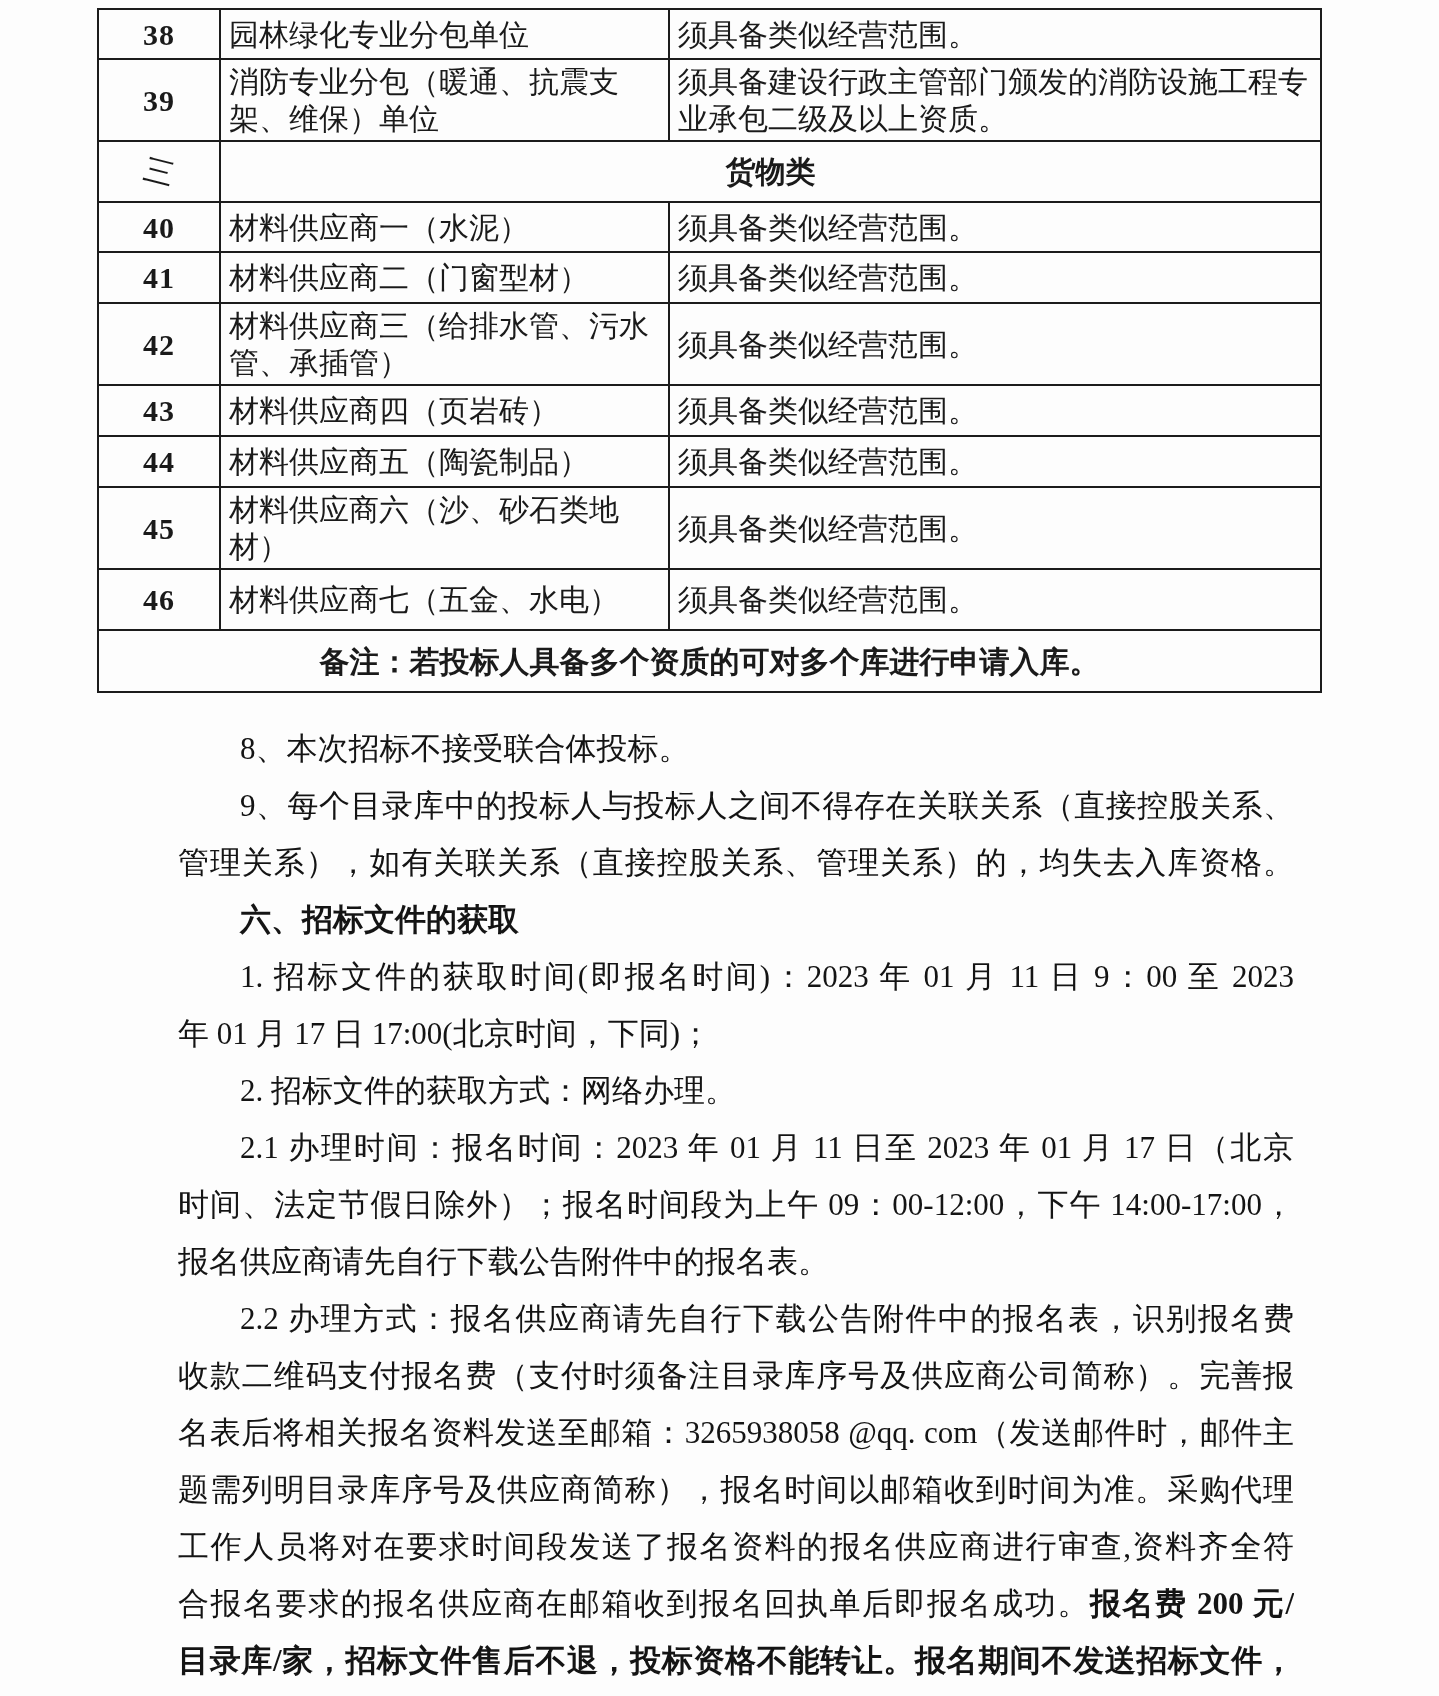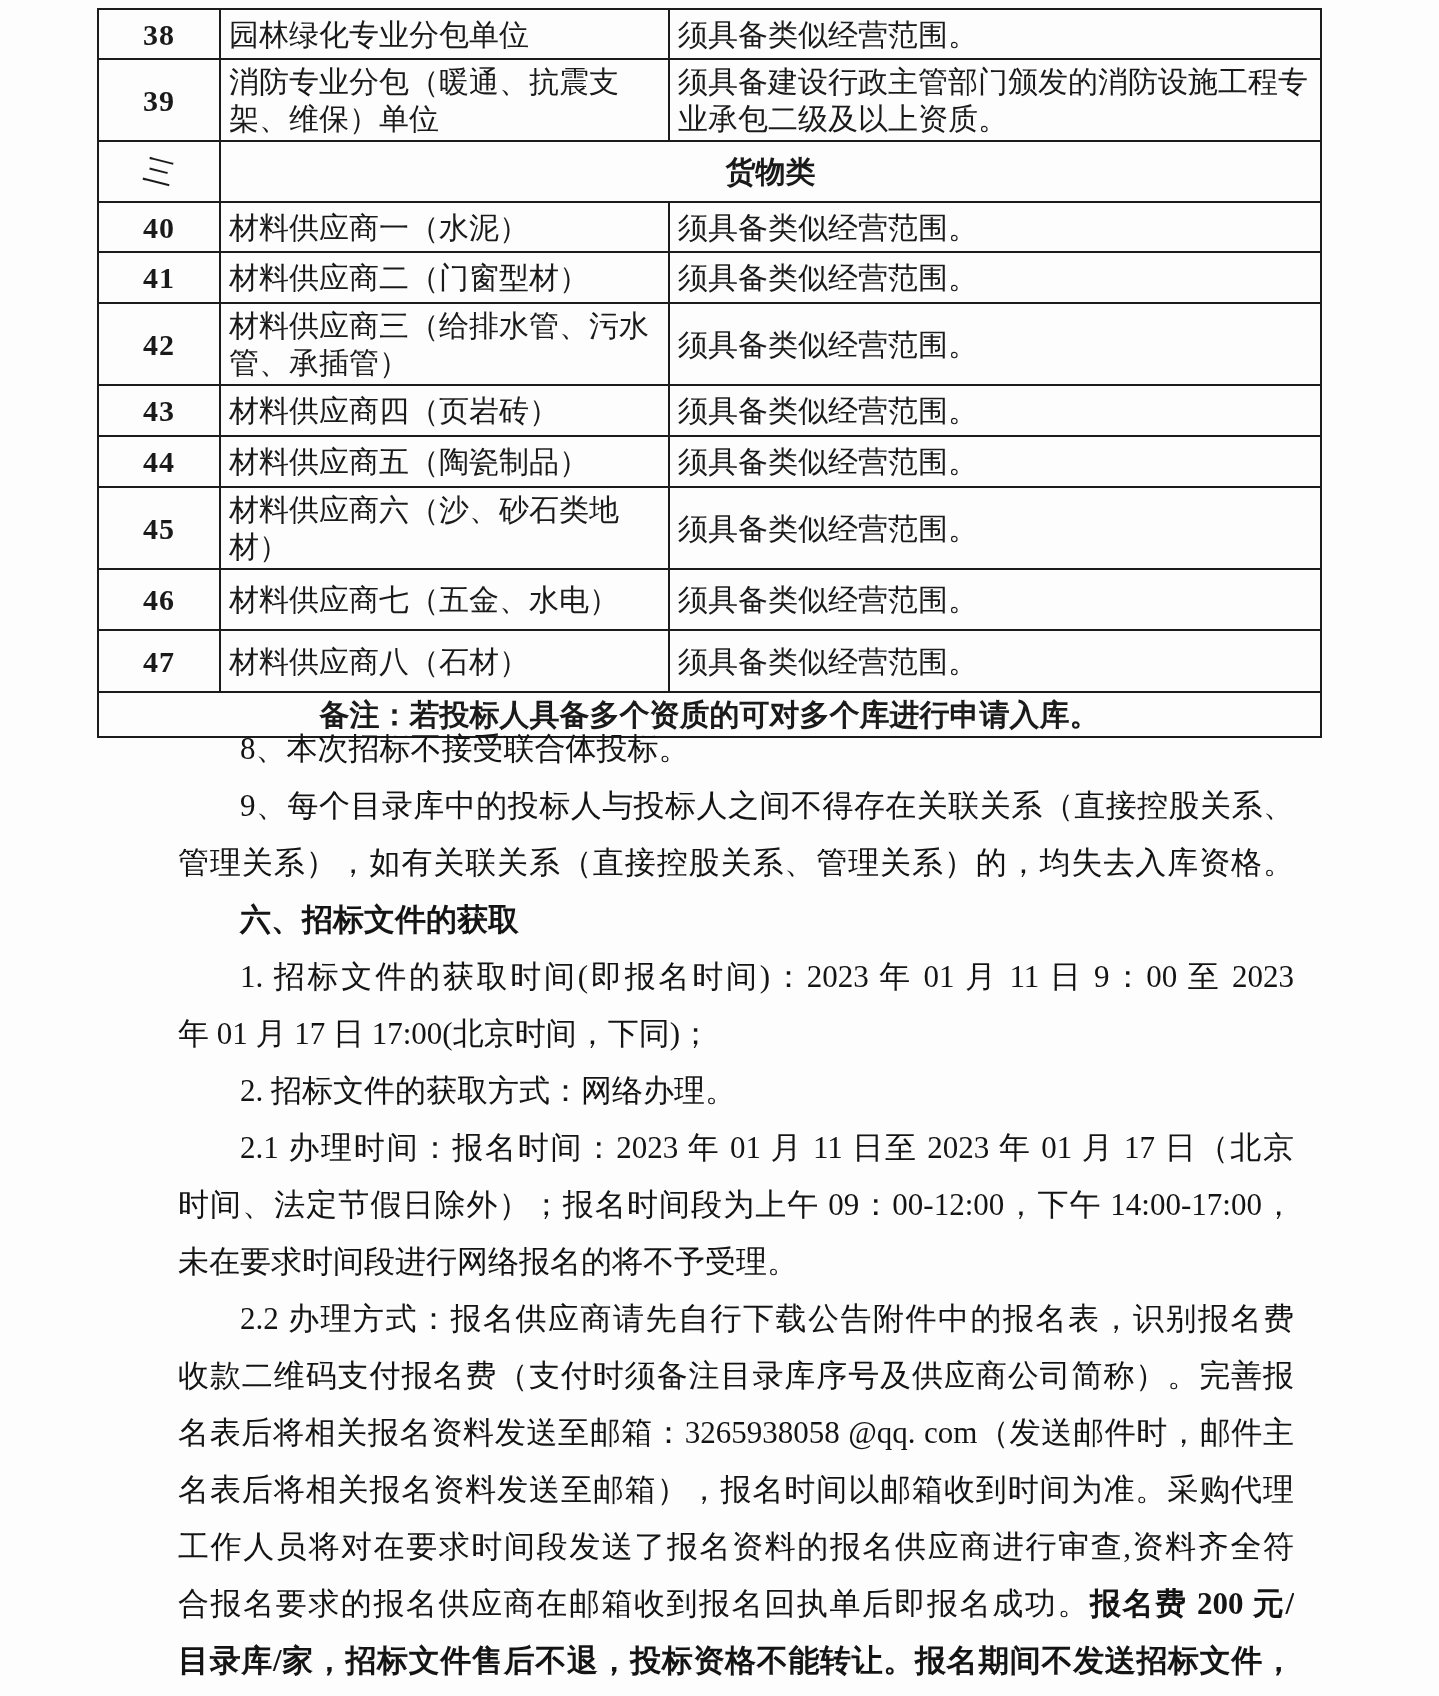--- a/index.html
+++ b/index.html
@@ -149,43 +149,38 @@
           <td class="c-no">45</td>
           <td class="c-name">材料供应商六（沙、砂石类地材）</td>
           <td class="c-req">须具备类似经营范围。</td>
         </tr>
         <tr>
           <td class="c-no">46</td>
           <td class="c-name">材料供应商七（五金、水电）</td>
           <td class="c-req">须具备类似经营范围。</td>
         </tr>
         <tr>
-          <td class="c-no">47</td>
-          <td class="c-name">材料供应商八（石材）</td>
-          <td class="c-req">须具备类似经营范围。</td>
-        </tr>
-        <tr>
           <td colspan="3" class="c-remark">备注：若投标人具备多个资质的可对多个库进行申请入库。</td>
         </tr>
       </tbody>
   </table>
 
   <div class="body-text">
       <div class="line ind"><span class="">8、本次招标</span><span class="seg-u">不接受</span><span class="">联合体投标。</span></div>
       <div class="line ind jf"><span class="">9、每个目录库中的投标人与投标人之间不得存在关联关系（直接控股关系、</span></div>
       <div class="line jf"><span class="">管理关系），如有关联关系（直接控股关系、管理关系）的，均失去入库资格。</span></div>
       <div class="line ind"><span class="seg-b ">六、招标文件的获取</span></div>
       <div class="line ind jf"><span class="">1. 招标文件的获取时间(即报名时间)：2023 年 01 月 11 日 9：00 至 2023</span></div>
       <div class="line"><span class="">年 01 月 17 日 17:00(北京时间，下同)；</span></div>
       <div class="line ind"><span class="">2. 招标文件的获取方式：网络办理。</span></div>
       <div class="line ind jf"><span class="">2.1 办理时间：报名时间：2023 年 01 月 11 日至 2023 年 01 月 17 日（北京</span></div>
       <div class="line jf"><span class="">时间、法定节假日除外）；报名时间段为上午 09：00-12:00，下午 14:00-17:00，</span></div>
-      <div class="line"><span class="">未在要求时间段进行网络报名的将不予受理。</span></div>
+      <div class="line"><span class="">报名供应商请先自行下载公告附件中的报名表。</span></div>
       <div class="line ind jf"><span class="">2.2 办理方式：报名供应商请先自行下载公告附件中的报名表，识别报名费</span></div>
       <div class="line jf"><span class="">收款二维码支付报名费（支付时须备注目录库序号及供应商公司简称）。完善报</span></div>
       <div class="line jf"><span class="">名表后将相关报名资料发送至邮箱：3265938058 @qq. com（发送邮件时，邮件主</span></div>
-      <div class="line jf"><span class="">名表后将相关报名资料发送至邮箱），报名时间以邮箱收到时间为准。采购代理</span></div>
+      <div class="line jf"><span class="">题需列明目录库序号及供应商简称），报名时间以邮箱收到时间为准。采购代理</span></div>
       <div class="line jf"><span class="">工作人员将对在要求时间段发送了报名资料的报名供应商进行审查,资料齐全符</span></div>
       <div class="line jf"><span class="">合报名要求的报名供应商在邮箱收到报名回执单后即报名成功。</span><span class="seg-b ">报名费 200 元/</span></div>
       <div class="line jf"><span class="seg-b ">目录库/家，招标文件售后不退，投标资格不能转让。报名期间不发送招标文件，</span></div>
     </div>
 
 </div>
 
 </body></html>

